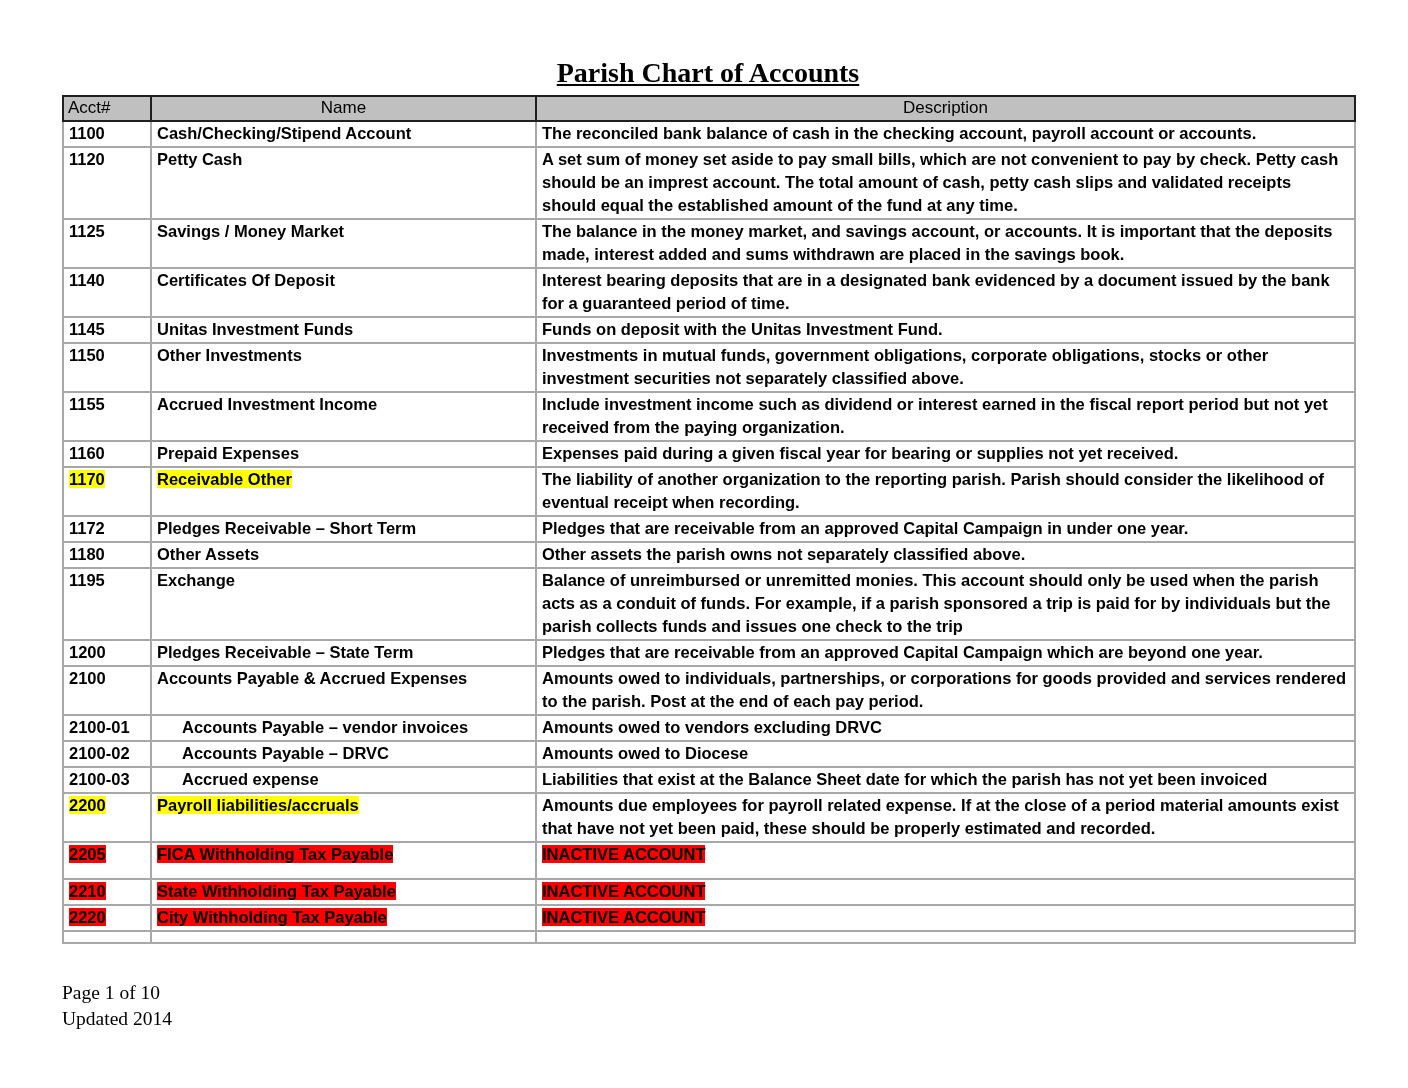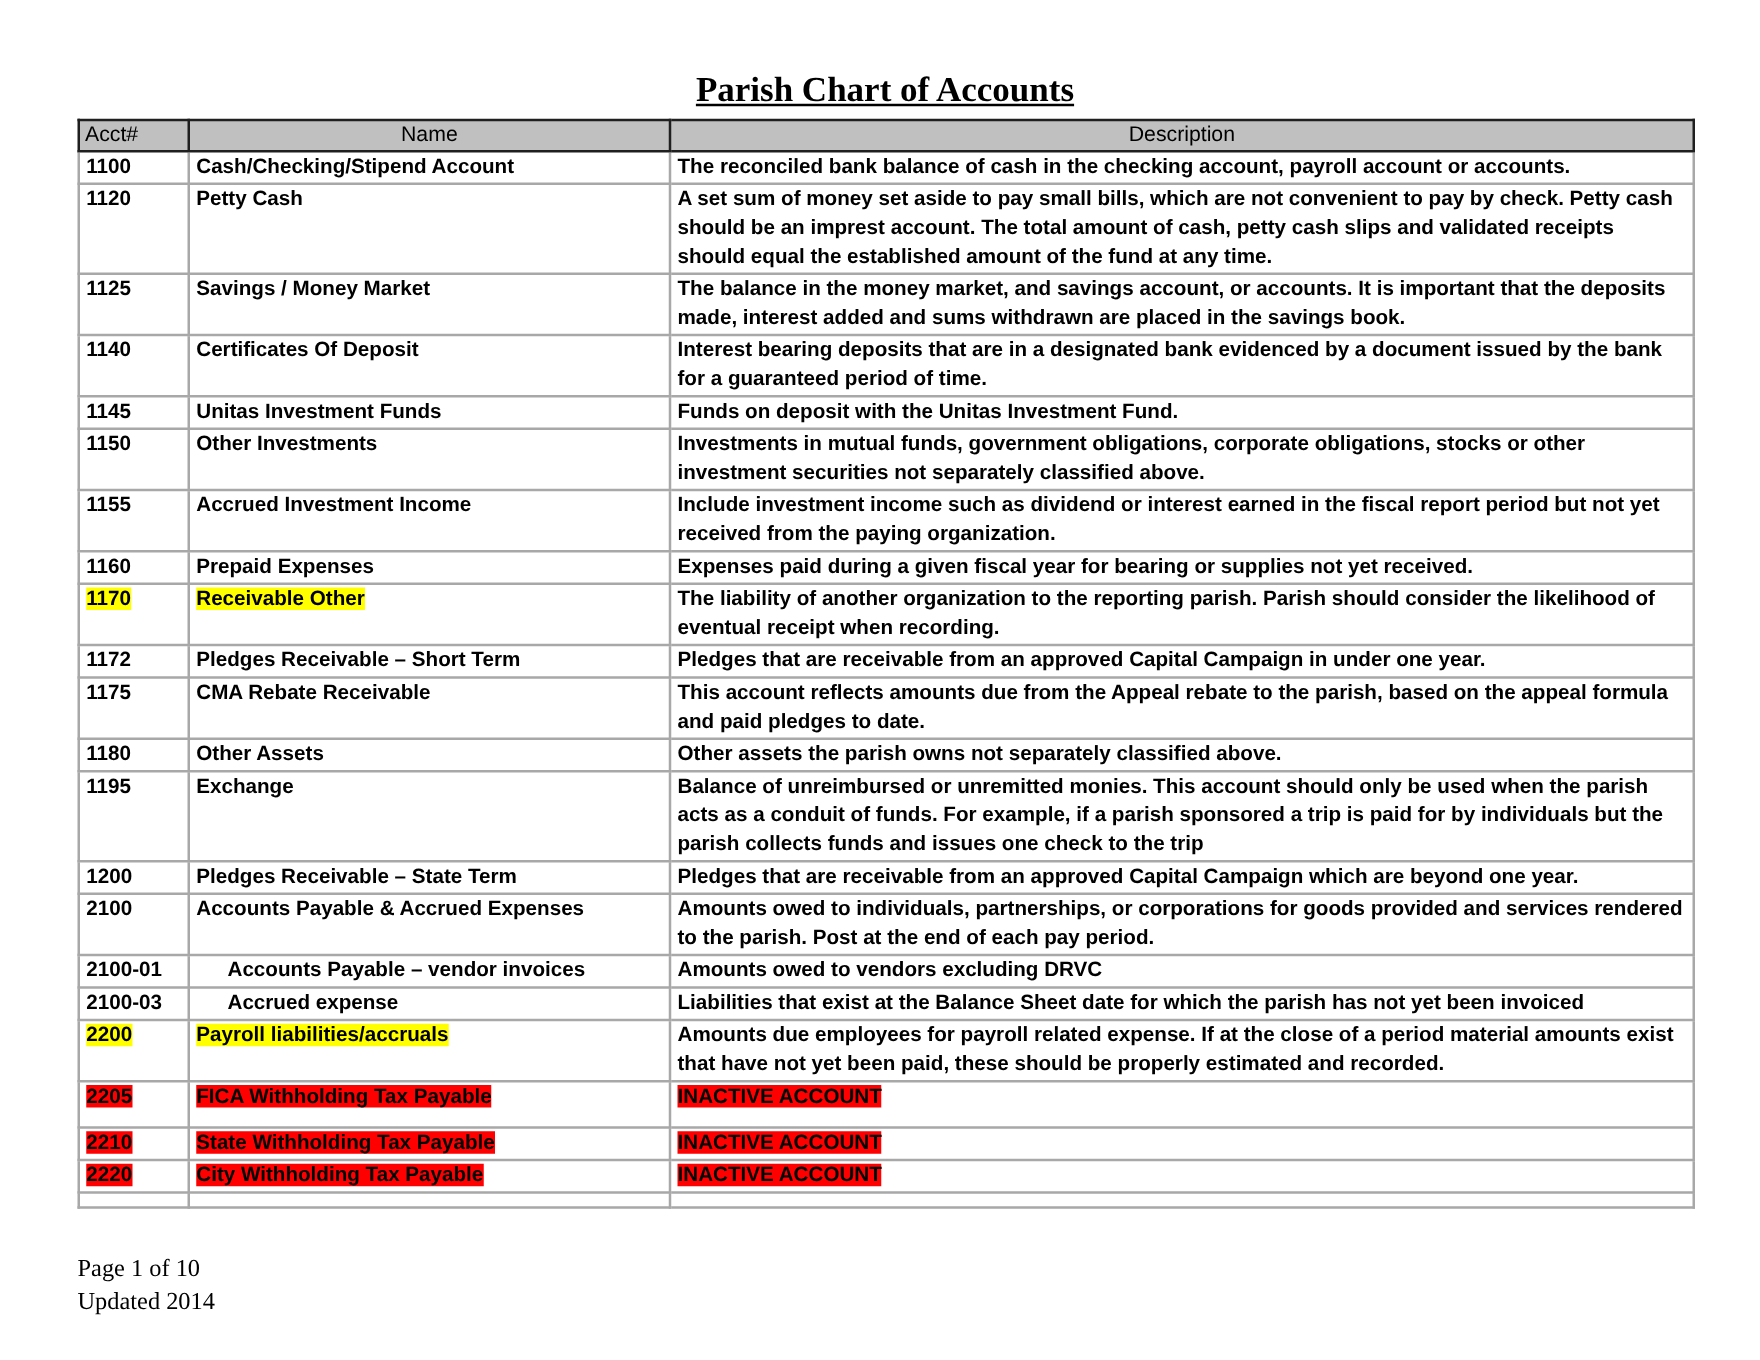--- a/index.html
+++ b/index.html
@@ -131,25 +131,20 @@
           <td class="col-acct"><span class="hl-yellow">1170</span></td>
           <td class="col-name"><span class="hl-yellow">Receivable Other</span></td>
           <td class="col-desc"><span>The liability of another organization to the reporting parish.   Parish should consider the likelihood of eventual receipt when recording.</span></td>
         </tr>
         <tr>
           <td class="col-acct"><span>1172</span></td>
           <td class="col-name"><span>Pledges Receivable – Short Term</span></td>
           <td class="col-desc"><span>Pledges that are receivable from an approved Capital Campaign in under one year.</span></td>
         </tr>
         <tr>
-          <td class="col-acct"><span>1175</span></td>
-          <td class="col-name"><span>CMA Rebate Receivable</span></td>
-          <td class="col-desc"><span>This account reflects amounts due from the Appeal rebate to the parish, based on the appeal formula and paid pledges to date.</span></td>
-        </tr>
-        <tr>
           <td class="col-acct"><span>1180</span></td>
           <td class="col-name"><span>Other Assets</span></td>
           <td class="col-desc"><span>Other assets the parish owns not separately classified above.</span></td>
         </tr>
         <tr>
           <td class="col-acct"><span>1195</span></td>
           <td class="col-name"><span>Exchange</span></td>
           <td class="col-desc"><span>Balance of unreimbursed or unremitted monies.  This account should only be used when the parish acts as a conduit of funds.  For example, if a parish sponsored a trip is paid for by individuals but the parish collects funds and issues one check to the trip</span></td>
         </tr>
         <tr>
@@ -159,20 +154,25 @@
         </tr>
         <tr>
           <td class="col-acct"><span>2100</span></td>
           <td class="col-name"><span>Accounts Payable &amp; Accrued Expenses</span></td>
           <td class="col-desc"><span>Amounts owed to individuals, partnerships, or corporations for goods provided and services rendered to the parish. Post at the end of each pay period.</span></td>
         </tr>
         <tr>
           <td class="col-acct"><span>2100-01</span></td>
           <td class="col-name indent"><span>Accounts Payable – vendor invoices</span></td>
           <td class="col-desc"><span>Amounts owed to vendors excluding DRVC</span></td>
+        </tr>
+        <tr>
+          <td class="col-acct"><span>2100-02</span></td>
+          <td class="col-name indent"><span>Accounts Payable – DRVC</span></td>
+          <td class="col-desc"><span>Amounts owed to Diocese</span></td>
         </tr>
         <tr>
           <td class="col-acct"><span>2100-03</span></td>
           <td class="col-name indent"><span>Accrued expense</span></td>
           <td class="col-desc"><span>Liabilities that exist at the Balance Sheet date for which the parish has not yet been invoiced</span></td>
         </tr>
         <tr>
           <td class="col-acct"><span class="hl-yellow">2200</span></td>
           <td class="col-name"><span class="hl-yellow">Payroll liabilities/accruals</span></td>
           <td class="col-desc"><span>Amounts due employees for payroll related expense.   If at the close of a period material amounts exist that have not yet been paid, these should be properly estimated and recorded.</span></td>

